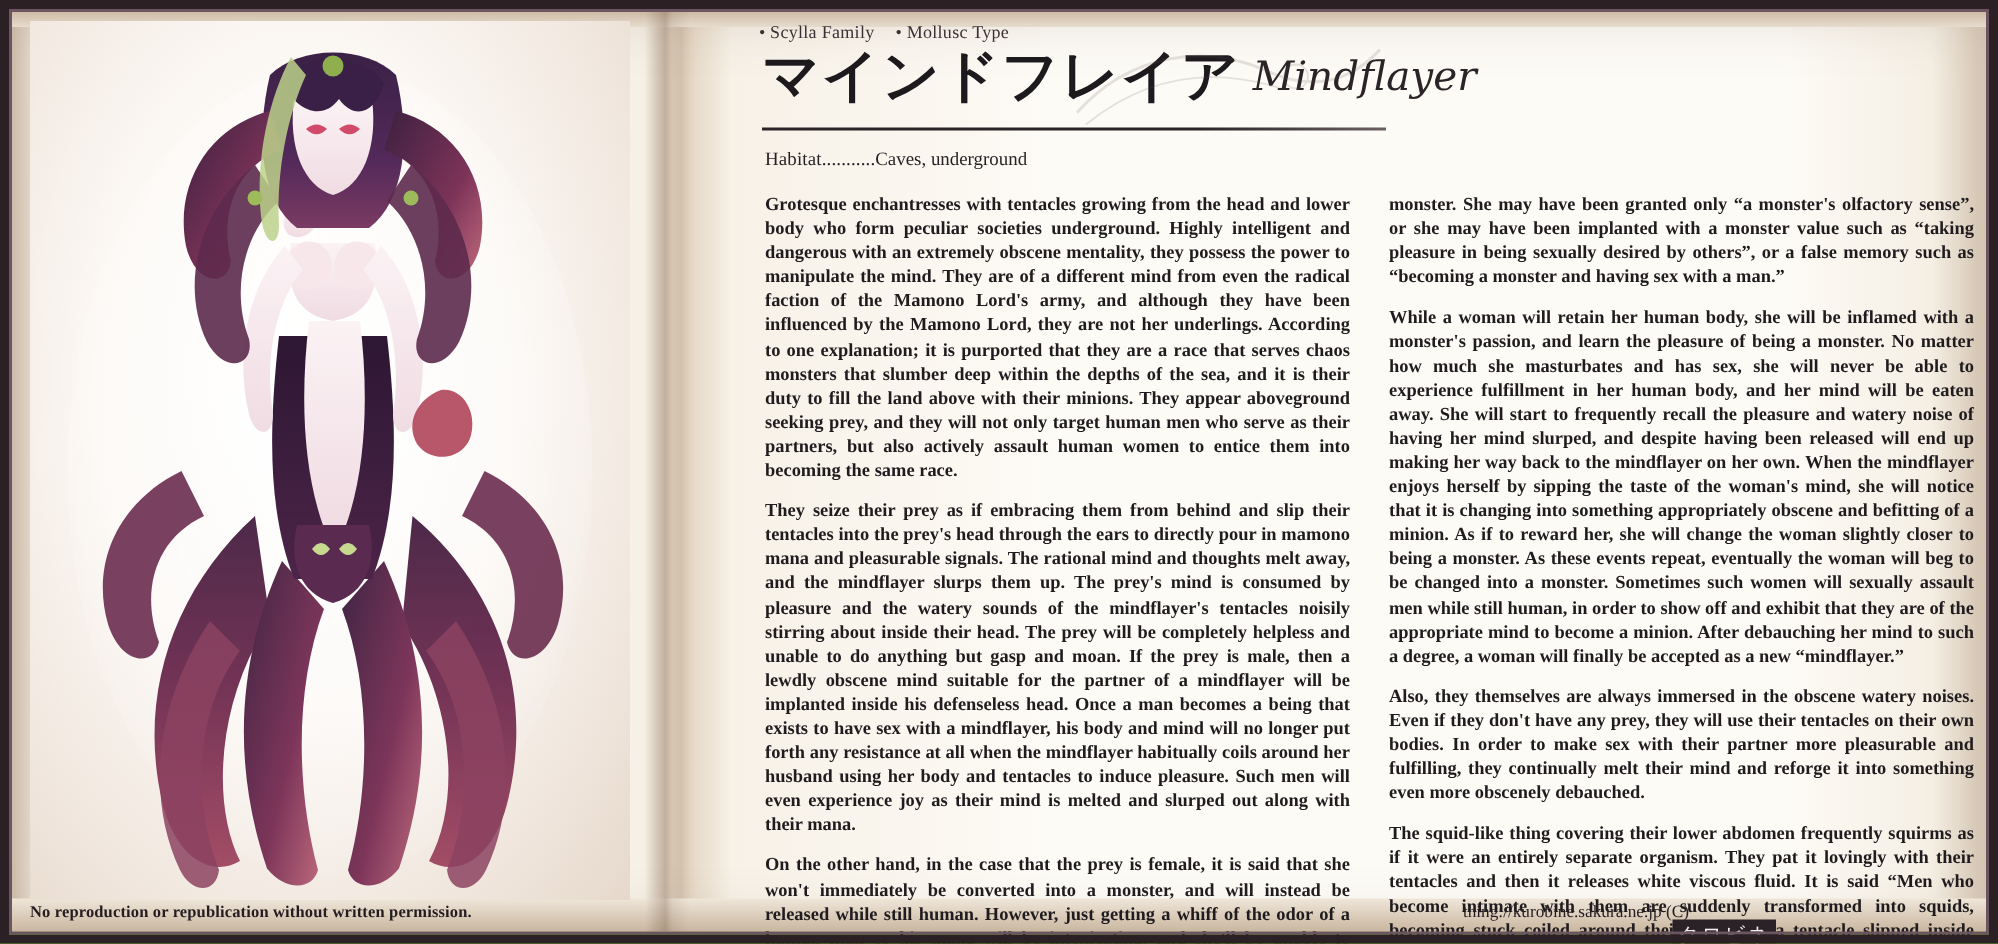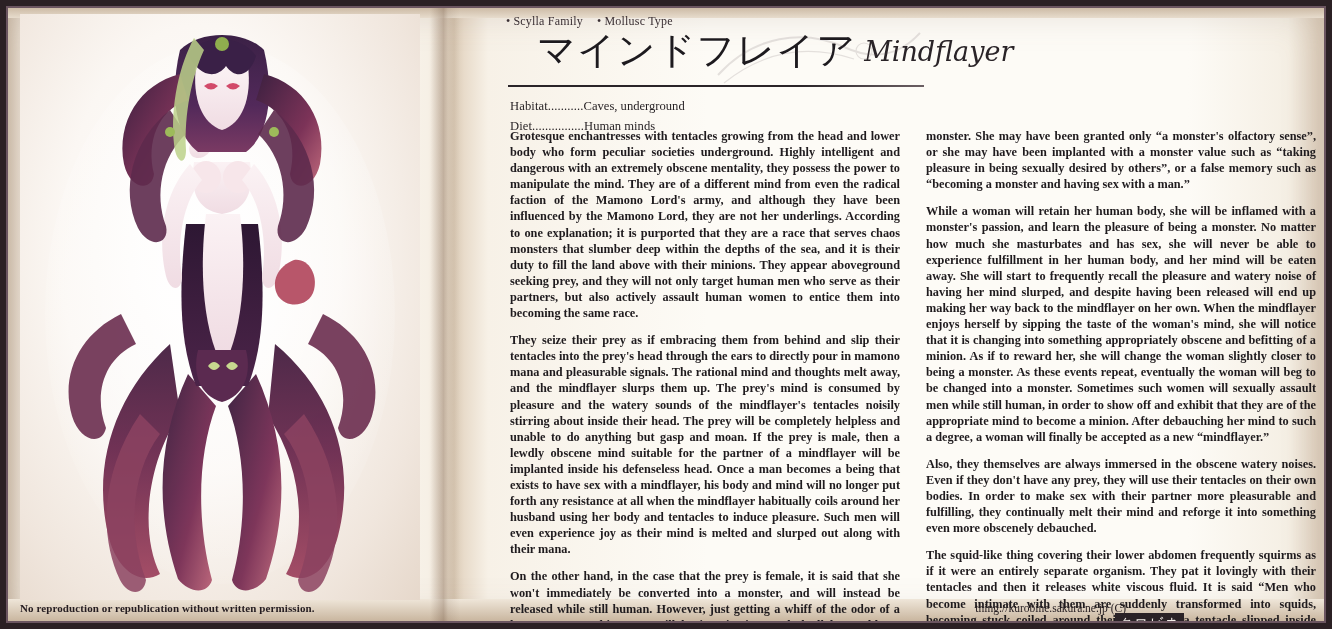--- a/index.html
+++ b/index.html
@@ -94,29 +94,28 @@
   .kicker .dot { color:#3a2f33; margin-right:3px; }
   .kicker .sep { display:inline-block; width:14px; }
 
   .title-row {
     position: relative;
     margin: 2px 0 0 40px;
     height: 56px;
   }
   .title-jp {
     font-family: "DejaVu Sans", sans-serif;
-    font-weight: normal;
+    font-weight: bold;
     font-size: 38px;
     letter-spacing: 1px;
     color: #1d1a1e;
     line-height: 1;
     display: inline-block;
     vertical-align: bottom;
     text-shadow: 0 1px 0 rgba(255,255,255,.6);
-    margin-left: 29px;
   }
   .title-en {
     font-family: "DejaVu Serif", serif;
     font-style: italic;
     font-size: 27px;
     color: #2a2428;
     display: inline-block;
     vertical-align: bottom;
     margin-left: 8px;
     padding-bottom: 2px;
@@ -298,23 +297,20 @@
         <circle cx="150" cy="26" r="8" fill="none" stroke="#5a4a50" stroke-width="1.2"></circle>
       </svg>
       <span class="title-jp">マインドフレイア</span><span class="title-en">Mindflayer</span>
       <div class="title-rule"></div>
     </div>
 
     <div class="stats">
       <div>
         <span class="label">Habitat...........</span><span>Caves, underground</span>
       </div>
-      <div>
-        <span class="label">Diet................</span><span>Human minds</span>
-      </div>
     </div>
 
     <div class="cols">
       <p>Grotesque enchantresses with tentacles growing from the head and lower body who form peculiar societies underground. Highly intelligent and dangerous with an extremely obscene mentality, they possess the power to manipulate the mind. They are of a different mind from even the radical faction of the Mamono Lord's army, and although they have been influenced by the Mamono Lord, they are not her underlings. According to one explanation; it is purported that they are a race that serves chaos monsters that slumber deep within the depths of the sea, and it is their duty to fill the land above with their minions. They appear aboveground seeking prey, and they will not only target human men who serve as their partners, but also actively assault human women to entice them into becoming the same race.</p>
       <p>They seize their prey as if embracing them from behind and slip their tentacles into the prey's head through the ears to directly pour in mamono mana and pleasurable signals. The rational mind and thoughts melt away, and the mindflayer slurps them up. The prey's mind is consumed by pleasure and the watery sounds of the mindflayer's tentacles noisily stirring about inside their head. The prey will be completely helpless and unable to do anything but gasp and moan. If the prey is male, then a lewdly obscene mind suitable for the partner of a mindflayer will be implanted inside his defenseless head. Once a man becomes a being that exists to have sex with a mindflayer, his body and mind will no longer put forth any resistance at all when the mindflayer habitually coils around her husband using her body and tentacles to induce pleasure. Such men will even experience joy as their mind is melted and slurped out along with their mana.</p>
       <p>On the other hand, in the case that the prey is female, it is said that she won't immediately be converted into a monster, and will instead be released while still human. However, just getting a whiff of the odor of a human man or his mana will be intoxicating, and she'll be unable to maintain her ordinary thought processes.</p>
       <p>In all likelihood the woman will have been partially modified so that only parts of her memories, values, senses, and perception will be that of a monster. She may have been granted only “a monster's olfactory sense”, or she may have been implanted with a monster value such as “taking pleasure in being sexually desired by others”, or a false memory such as “becoming a monster and having sex with a man.”</p>
       <p>While a woman will retain her human body, she will be inflamed with a monster's passion, and learn the pleasure of being a monster. No matter how much she masturbates and has sex, she will never be able to experience fulfillment in her human body, and her mind will be eaten away. She will start to frequently recall the pleasure and watery noise of having her mind slurped, and despite having been released will end up making her way back to the mindflayer on her own. When the mindflayer enjoys herself by sipping the taste of the woman's mind, she will notice that it is changing into something appropriately obscene and befitting of a minion. As if to reward her, she will change the woman slightly closer to being a monster. As these events repeat, eventually the woman will beg to be changed into a monster. Sometimes such women will sexually assault men while still human, in order to show off and exhibit that they are of the appropriate mind to become a minion. After debauching her mind to such a degree, a woman will finally be accepted as a new “mindflayer.”</p>
       <p>Also, they themselves are always immersed in the obscene watery noises. Even if they don't have any prey, they will use their tentacles on their own bodies. In order to make sex with their partner more pleasurable and fulfilling, they continually melt their mind and reforge it into something even more obscenely debauched.</p>
       <p>The squid-like thing covering their lower abdomen frequently squirms as if it were an entirely separate organism. They pat it lovingly with their tentacles and then it releases white viscous fluid. It is said “Men who become intimate with them are suddenly transformed into squids, becoming stuck coiled around their hips with a tentacle slipped inside their lower abdomen.” This has been observed, but even when asked about the truth, the only response of the mindflayers is to smile alluringly.</p>

